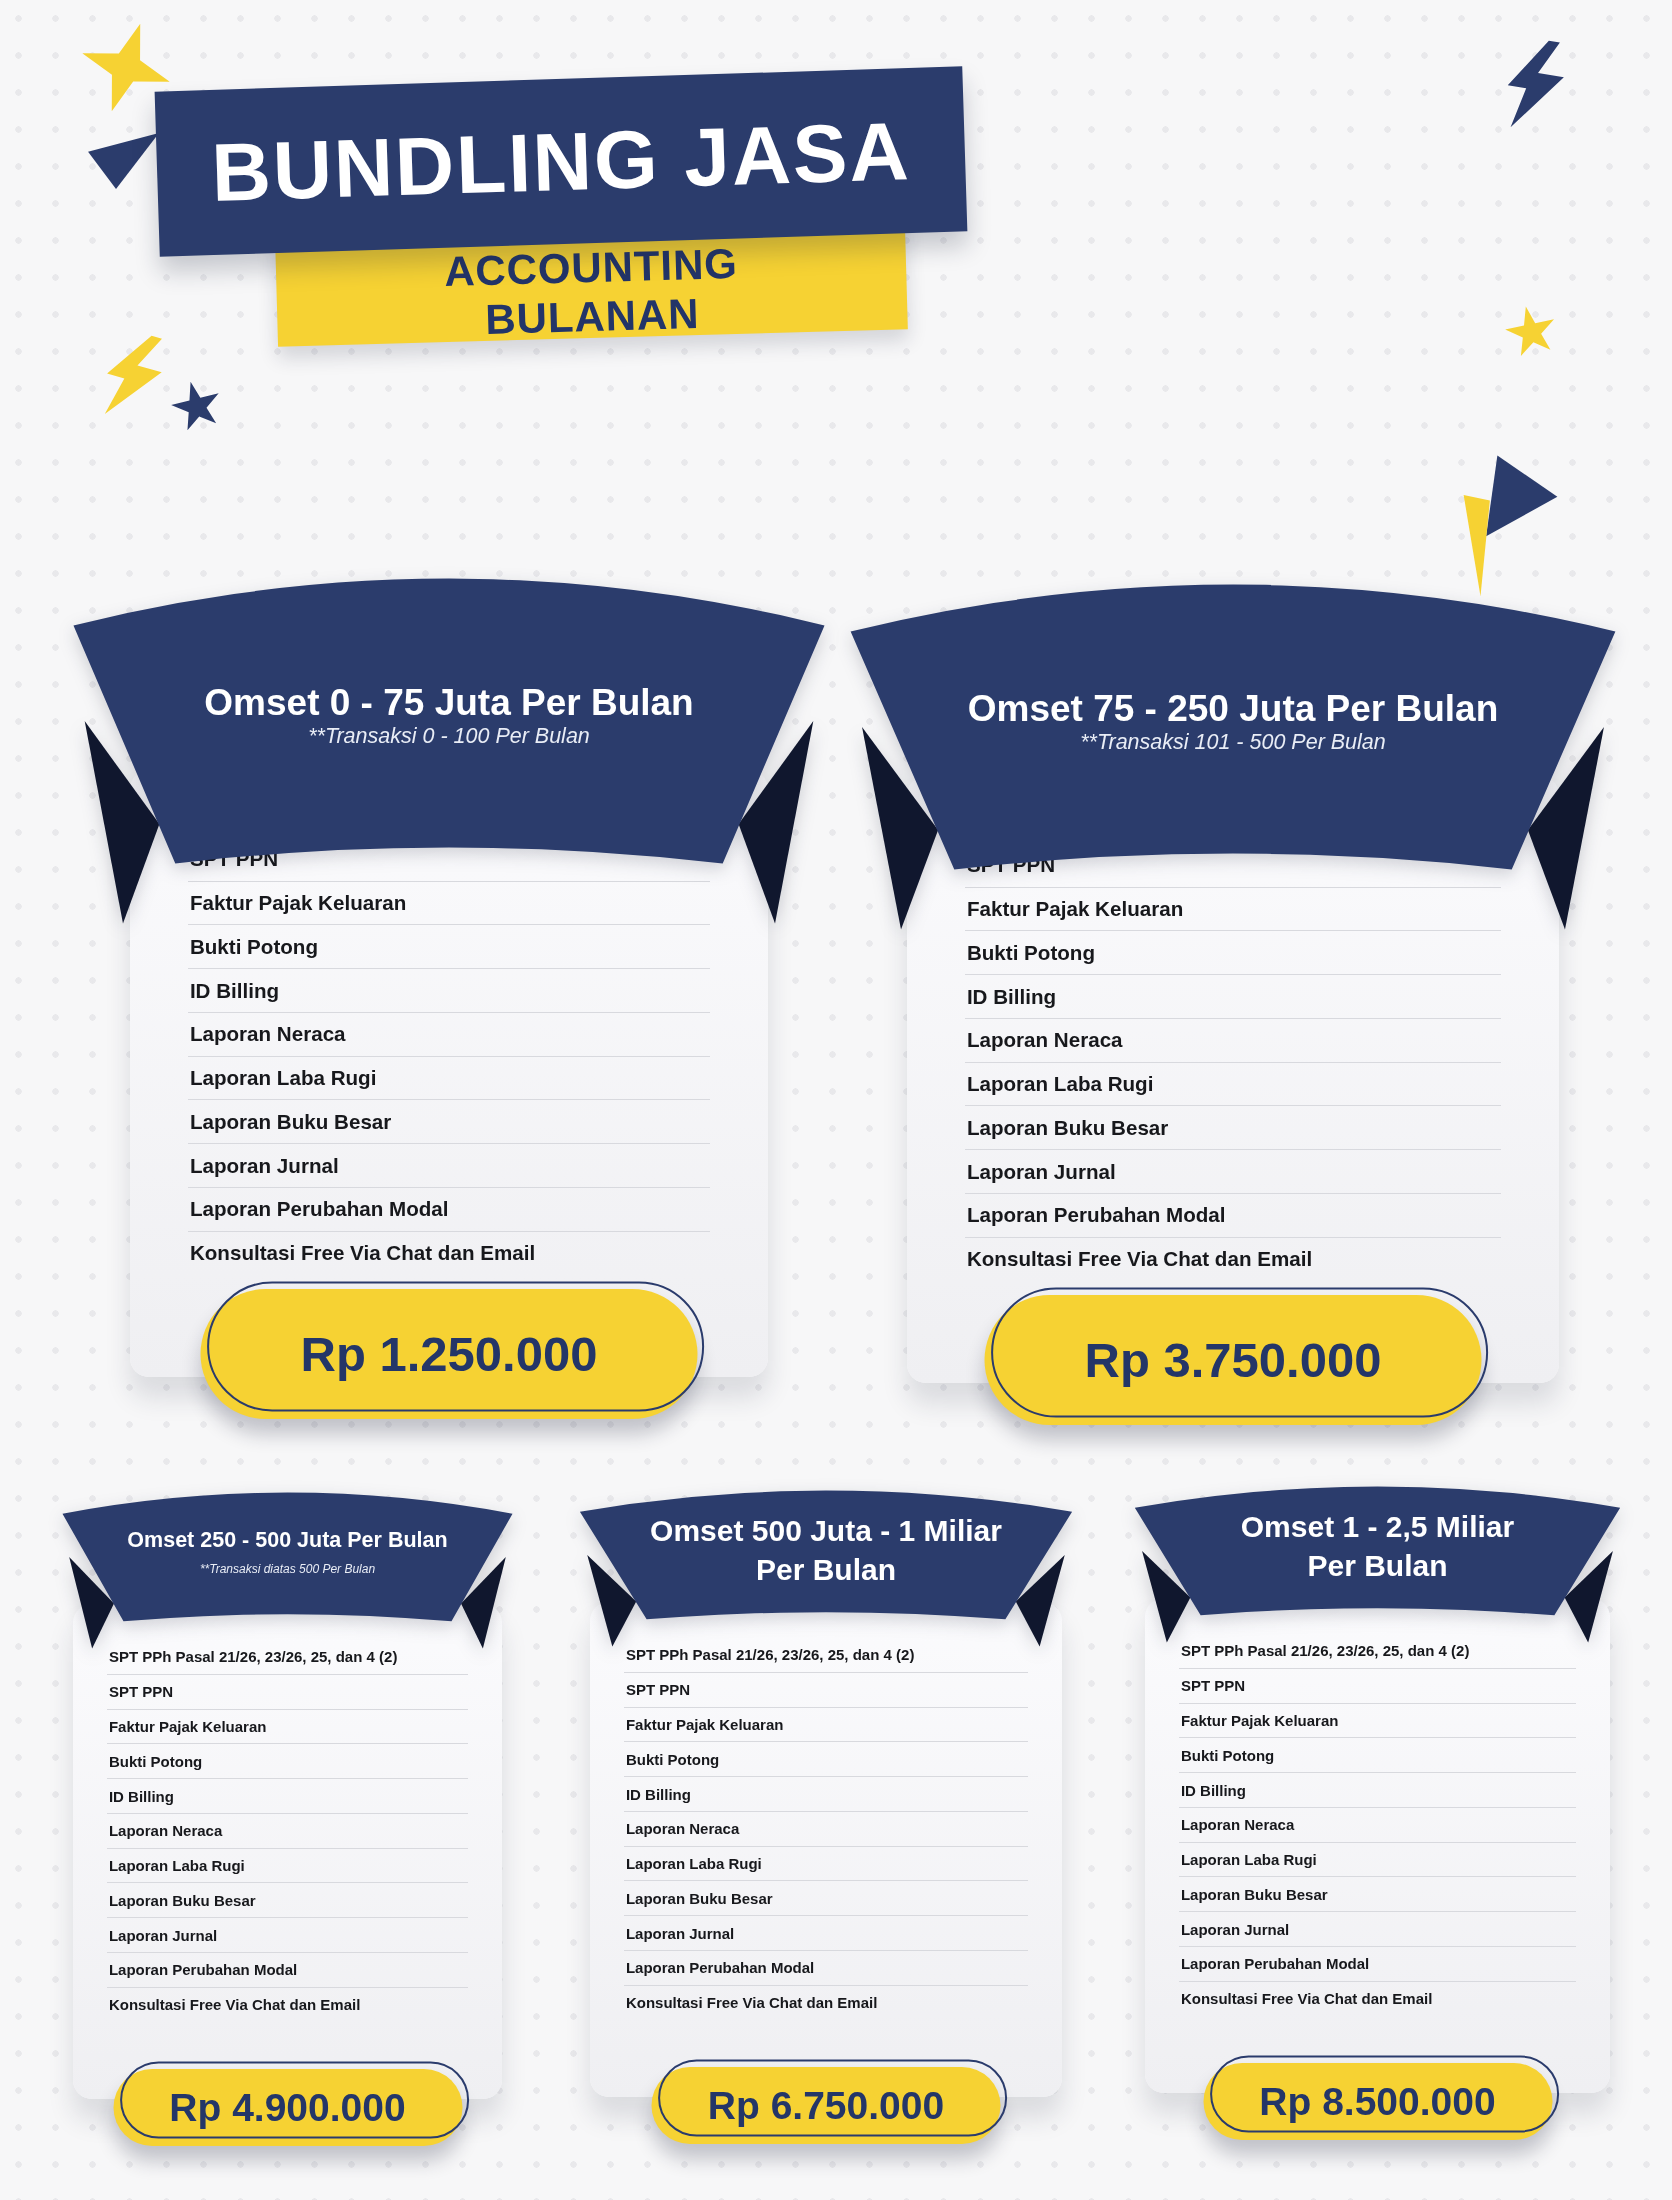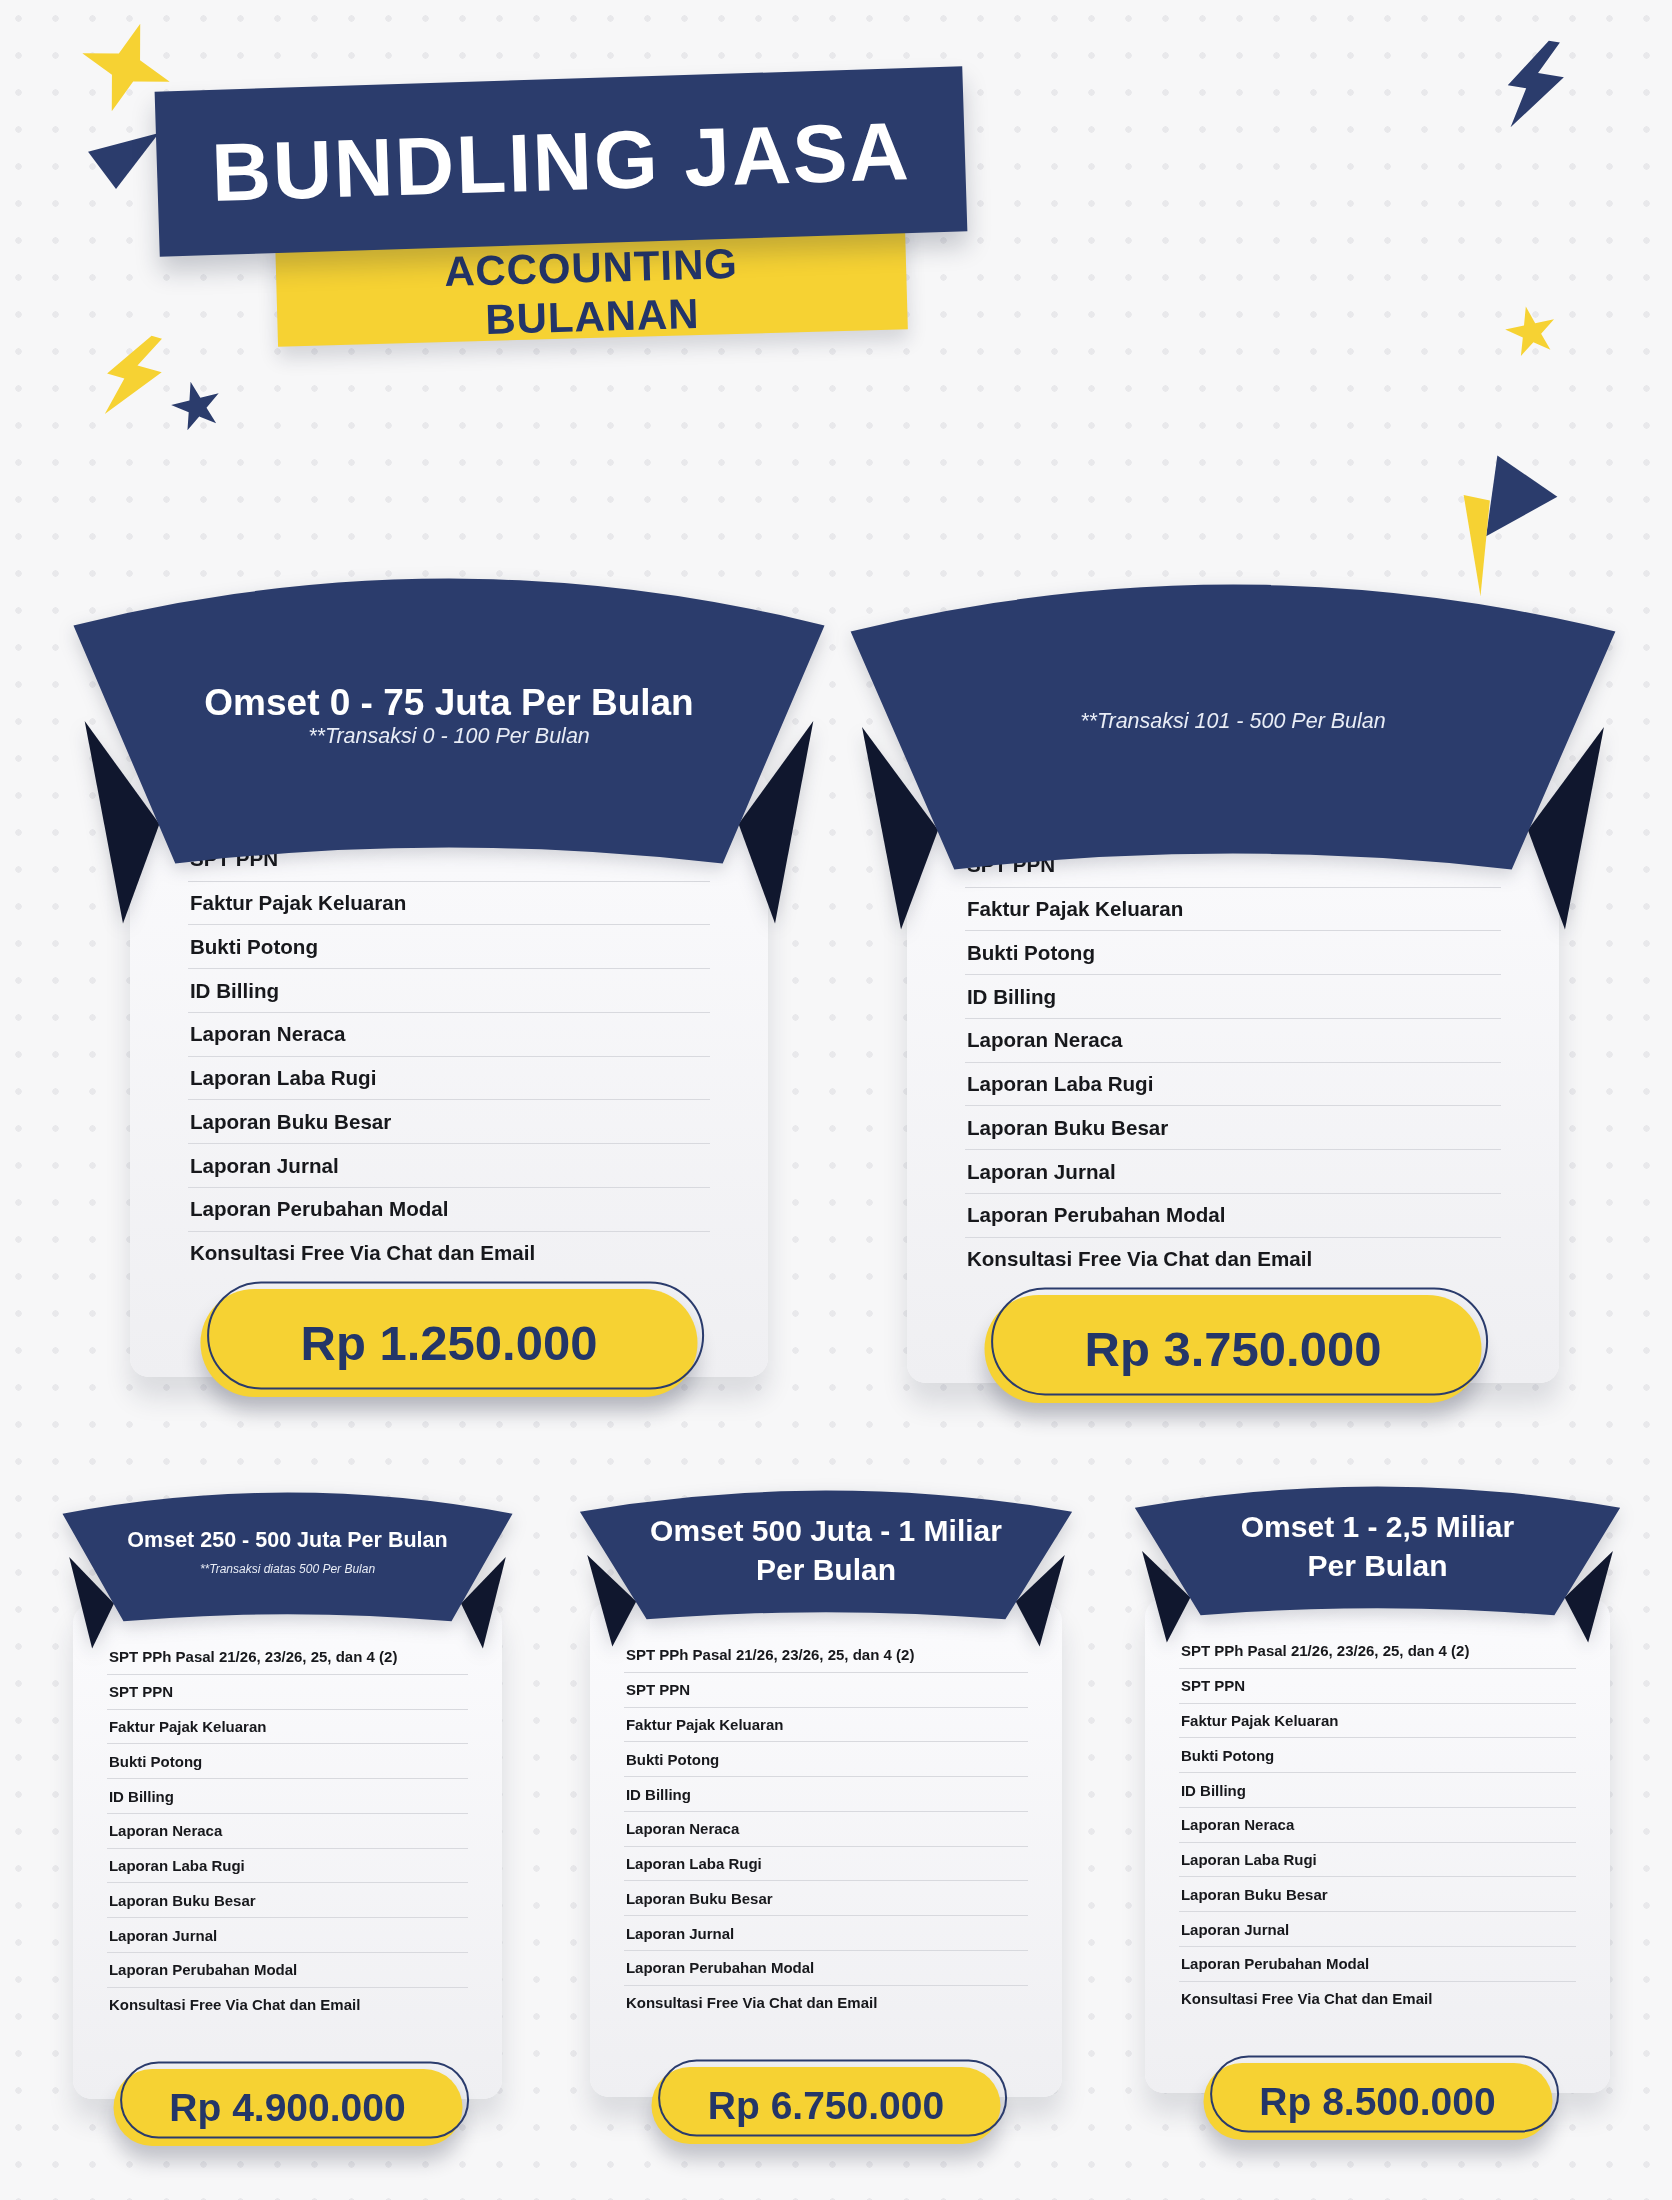--- a/index.html
+++ b/index.html
@@ -75,21 +75,21 @@
   .card--sm .feature { font-size:15px; padding:8.4px 1.9px; }
   .feature:last-child { border-bottom:none; }
 
   .pill {
     position:absolute; left:50%; transform:translateX(-50%); z-index:5;
     background:#F6D233; border-radius:936px;
     display:flex; align-items:center; justify-content:center;
     color:#243668; font-weight:700;
     box-shadow:0 15px 19px rgba(25,30,55,.24);
   }
-  .card--lg .pill { top:716px; width:497px; height:108px; font-size:49px; }
+  .card--lg .pill { top:716px; width:497px; height:130px; font-size:49px; }
   .card--sm .pill { top:579px; width:349px; height:77px; font-size:39px; }
   .pill::before {
     content:""; position:absolute; inset:0; border:2.3px solid #2A3B6C;
     border-radius:936px; transform:translate(6.6px,-7.5px);
   }
 
   
   .deco { position:absolute; z-index:2; }
 </style>
 </head>
@@ -177,20 +177,21 @@
             <li class="feature">Konsultasi Free Via Chat dan Email</li>
           </ul>
       </div>
       <div class="ribbon-wrap">
         <svg class="ribbon-svg" viewBox="0 0 820 380" preserveAspectRatio="none">
           <polygon class="tail" points="100,268 20,158 61,374"></polygon>
           <polygon class="tail" points="720,268 800,158 759,374"></polygon>
           <path class="band" d="M8,56 Q410,-44 812,56 L703,310 Q410,276 117,310 Z"></path>
         </svg>
         <div class="ribbon-text">
+          <div class="ribbon-title">Omset 75 - 250 Juta Per Bulan</div>
           <div class="ribbon-subtitle">**Transaksi 101 - 500 Per Bulan</div>
         </div>
       </div>
       <div class="pill">
         <span>Rp 3.750.000</span>
       </div>
     </div>
 
     <div class="card card--sm card-pos-3">
       <div class="body">

